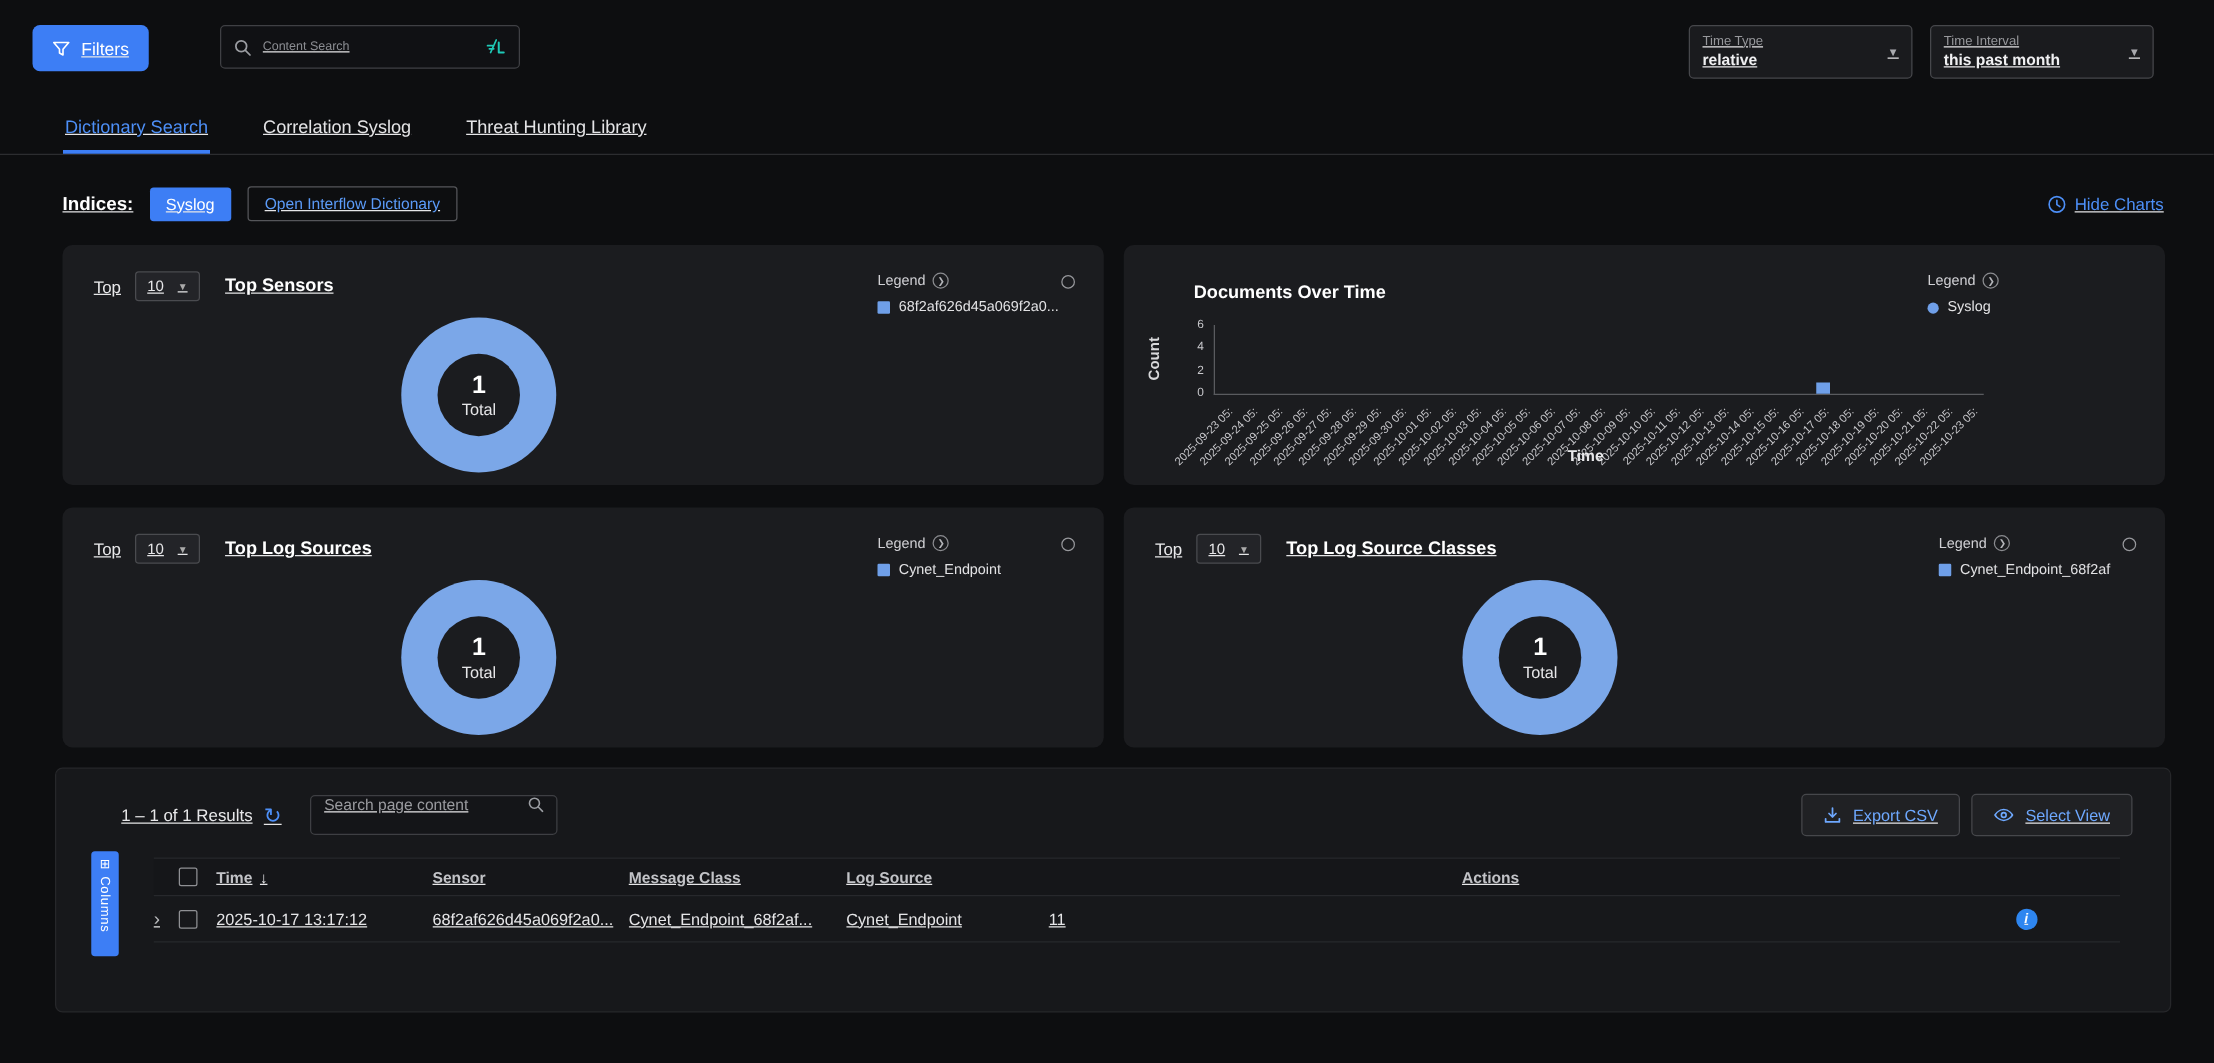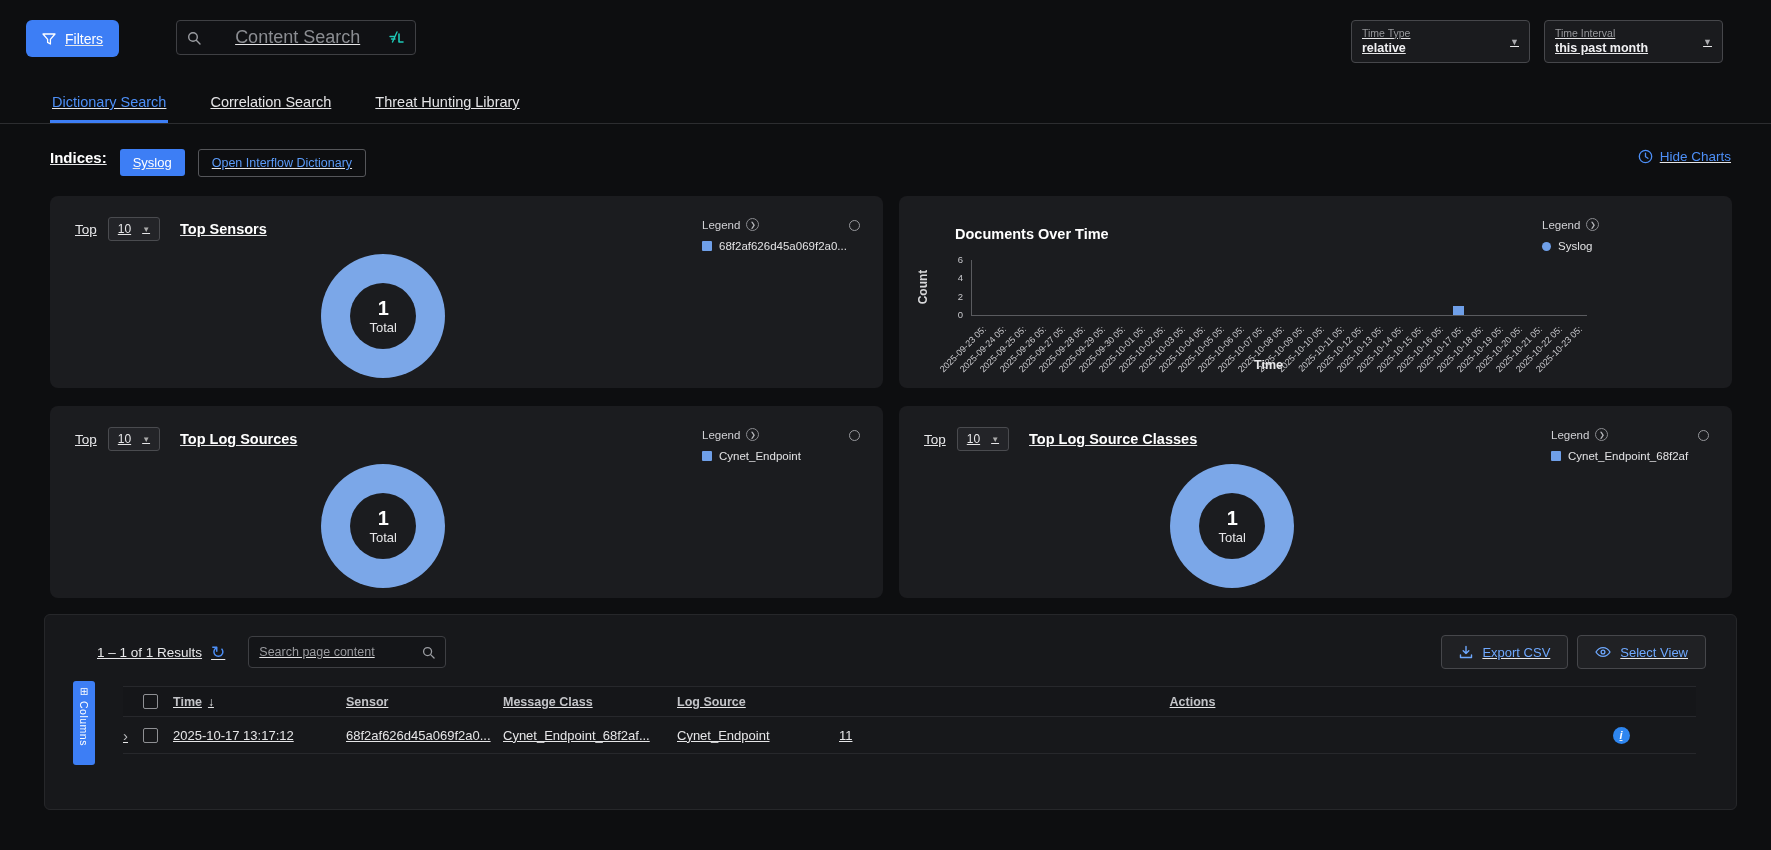--- a/index.html
+++ b/index.html
@@ -19,21 +19,21 @@
     height: 37px; font-size: 14px; cursor: pointer;
     font-family: inherit;
   }
   .content-search {
     display: flex; align-items: center; gap: 9px; width: 240px; height: 35px;
     border: 1px solid #3f4044; border-radius: 4px; padding: 0 10px;
     margin-left: 57px; background: #101114;
   }
   .content-search input {
     background: transparent; border: none; outline: none; color: #eee;
-    font-size: 18px; flex: 1; min-width: 0; font-family: inherit; margin-left: 25px;
+    font-size: 10px; flex: 1; min-width: 0; font-family: inherit;
   }
   .content-search input::placeholder { color: #8b8d92; }
   .time-wrap { margin-left: auto; display: flex; gap: 14px; }
   .time-select {
     width: 179px; height: 43px; border: 1px solid #46474b; border-radius: 4px;
     background: #1a1b1e; display: flex; align-items: center; padding: 0 10px; gap: 8px;
     cursor: pointer;
   }
   .ts-text { display: flex; flex-direction: column; line-height: 1.3; }
   .ts-label { font-size: 10.5px; color: #97989c; }
@@ -44,21 +44,21 @@
   .tabs { display: flex; gap: 40px; margin-top: 22px; padding-left: 50px; border-bottom: 1px solid #2c2d30; }
   .tab { font-size: 14.5px; color: #e4e4e6; padding: 9px 2px 13px; cursor: pointer; }
   .tab.active { color: #4d8ff7; box-shadow: inset 0 -3px 0 #3d7ef5; }
 
   
   .query-bar { display: flex; align-items: center; padding: 17px 50px 0; font-size: 13.5px; color: #d8d8da; }
   .query-text { font-style: italic; font-weight: bold; color: #f2f2f4; margin-left: 8px; }
   .close-x { color: #3d8bfd; font-weight: bold; font-size: 14px; margin-left: 10px; cursor: pointer; }
 
   
-  .indices-bar { display: flex; align-items: flex-start; gap: 13px; padding: 25px 40px 0 50px; }
+  .indices-bar { display: flex; align-items: center; gap: 13px; padding: 25px 40px 0 50px; }
   .indices-label { font-size: 15px; font-weight: bold; color: #fff; }
   .btn-syslog {
     background: #3d7ef5; color: #fff; font-size: 13px; border: none;
     border-radius: 3px; padding: 6px 13px; cursor: pointer; font-family: inherit;
   }
   .btn-dict {
     border: 1px solid #55565a; color: #5b9bf8; font-size: 12.5px; background: transparent;
     border-radius: 3px; padding: 6px 13px; cursor: pointer; font-family: inherit;
   }
   .hide-charts { margin-left: auto; color: #4d8ff7; font-size: 13.5px; display: flex; gap: 7px; align-items: center; cursor: pointer; }
@@ -128,21 +128,21 @@
 
   
   .results {
     margin: 16px 34px 0 44px; height: 196px; background: #17181b;
     border: 1px solid #26272a; border-radius: 6px; position: relative;
   }
   .res-toolbar { display: flex; align-items: center; padding: 20px 30px 0 52px; gap: 9px; }
   .res-count { font-size: 13.5px; color: #e8e8ea; }
   .refresh { color: #4d8ff7; font-size: 17px; cursor: pointer; line-height: 1; }
   .page-search {
-    display: flex; align-items: center; border: 1px solid #3e3f43; border-radius: 4px;
+    display: flex; align-items: flex-start; border: 1px solid #3e3f43; border-radius: 4px;
     height: 32px; width: 198px; padding: 0 10px; gap: 8px; margin-left: 14px; background: #141518;
   }
   .page-search input {
     background: transparent; border: none; outline: none; color: #eee;
     font-size: 12.5px; flex: 1; min-width: 0; font-family: inherit;
   }
   .page-search input::placeholder { color: #9a9b9f; }
   .btn-outline {
     display: inline-flex; align-items: center; gap: 9px; height: 34px; padding: 0 17px;
     border: 1px solid #46474b; border-radius: 4px; background: #202124;
@@ -220,21 +220,21 @@
           <span class="ts-label">Time Interval</span>
           <span class="ts-value">this past month</span>
         </span>
         <span class="ts-caret">▼</span>
       </div>
     </div>
   </header>
 
   <nav class="tabs">
     <div class="tab active">Dictionary Search</div>
-    <div class="tab">Correlation Search</div>
+    <div class="tab">Correlation Syslog</div>
     <div class="tab">Threat Hunting Library</div>
   </nav>
 
 
   <div class="indices-bar">
     <span class="indices-label">Indices:</span>
     <button class="btn-syslog">Syslog</button>
     <button class="btn-dict">Open Interflow Dictionary</button>
     <span class="hide-charts">
       <span class="ic-svg">

